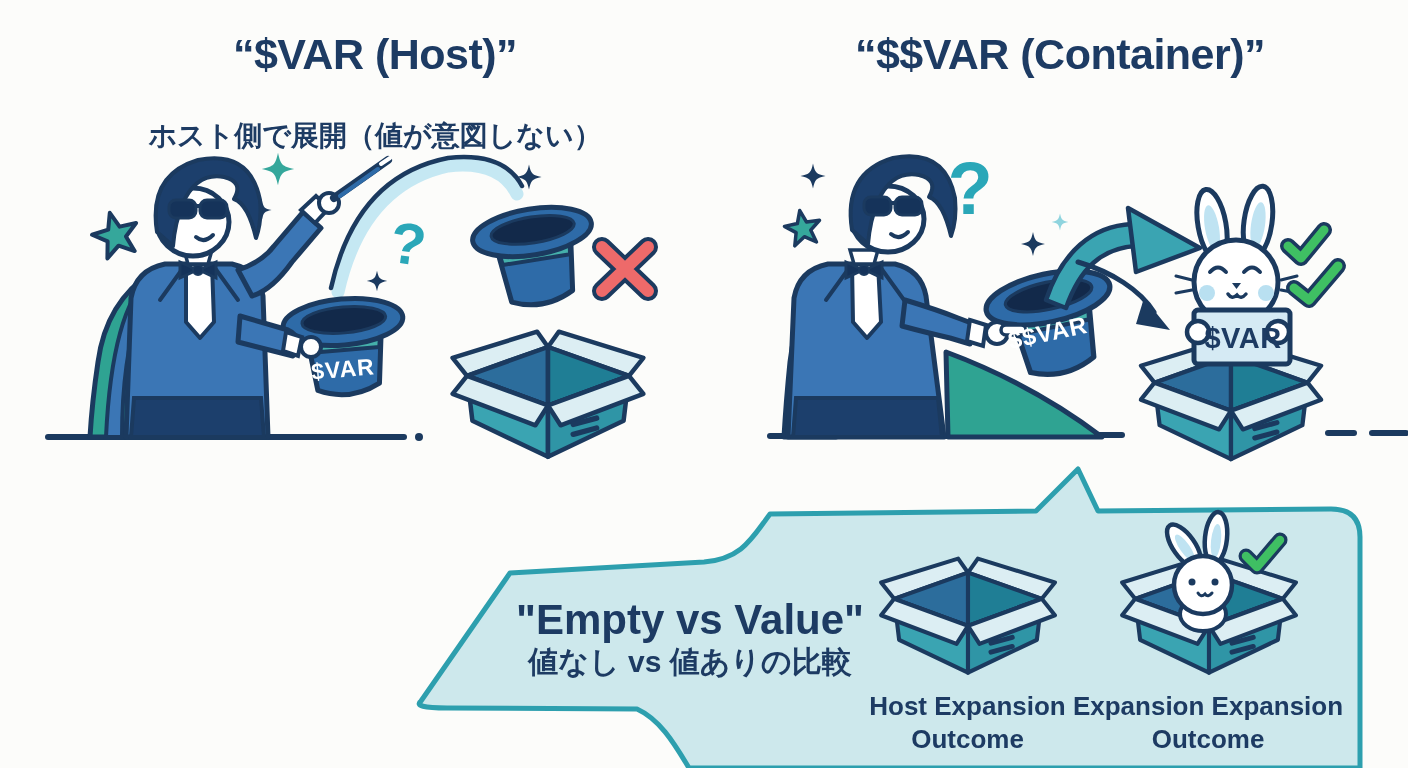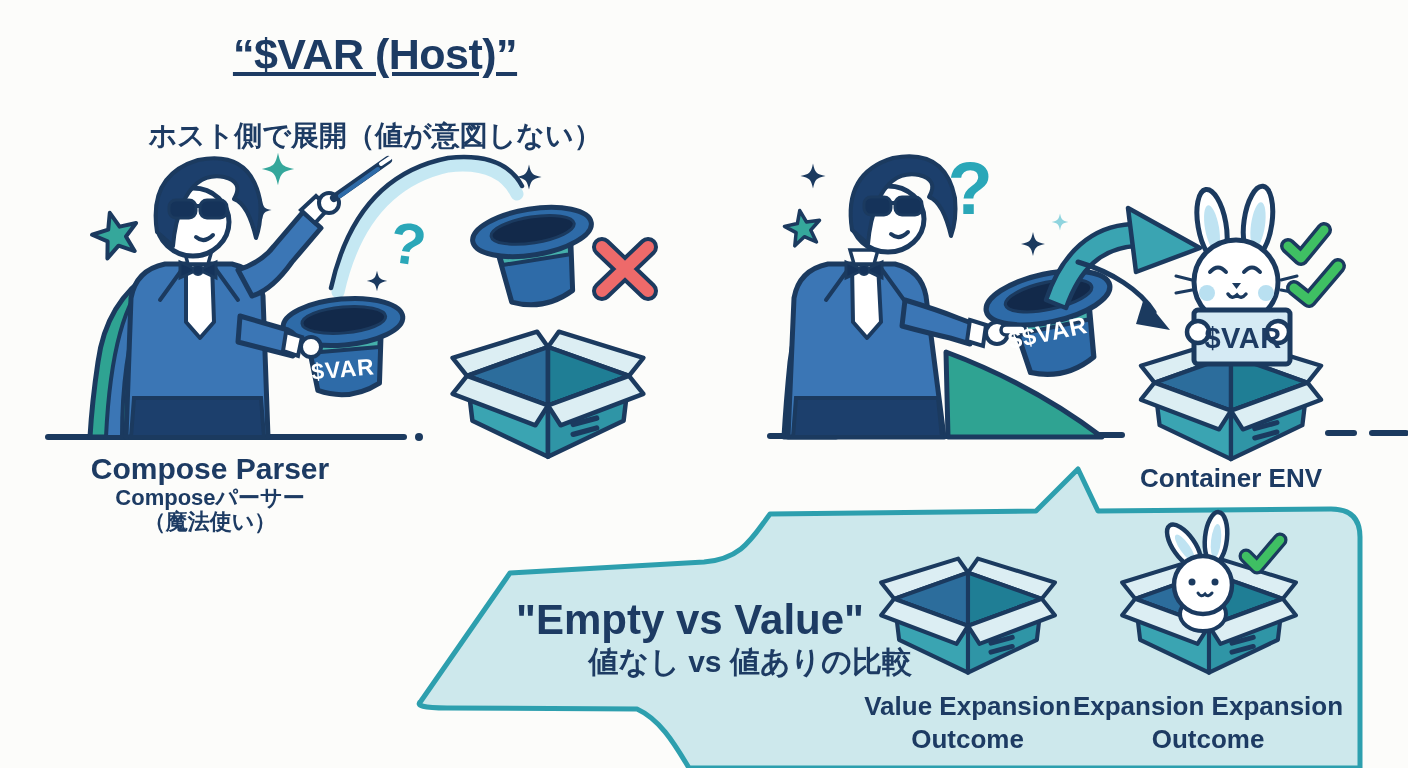--- a/index.html
+++ b/index.html
@@ -6,21 +6,21 @@
   .stage{
     position:relative;width:1408px;height:768px;overflow:hidden;
     background:#fcfcfa;
     font-family:"Liberation Sans","DejaVu Sans",sans-serif;
   }
   svg.art{position:absolute;left:0;top:0;}
   .txt{
     position:absolute;font-weight:bold;color:#1d3b63;
     text-align:center;line-height:1.12;white-space:nowrap;
   }
-  .title{font-size:43px;letter-spacing:-0.5px;text-decoration:underline;}
+  .title{font-size:43px;letter-spacing:-0.5px;}
   .subtitle{font-size:28px;margin-top:36px;}
   .cap-en{font-size:30px;}
   .cap-ja{font-size:22px;}
   .hat-label{color:#ffffff;font-size:23px;letter-spacing:1px;}
   .sign-label{font-size:29px;letter-spacing:0.5px;}
   .qmark{color:#2aa7b8;font-weight:bold;}
   .callout-title{font-size:42px;}
   .callout-sub{font-size:30px;}
   .outcome{font-size:26px;line-height:1.25;}
 </style>
@@ -239,41 +239,36 @@
 
   <g>
     <path d="M 1246 556 L 1257 567 L 1280 540" stroke="#1b3a5f" stroke-width="15" stroke-linecap="round" stroke-linejoin="round" fill="none"></path>
     <path d="M 1246 556 L 1257 567 L 1280 540" stroke="#3fbf63" stroke-width="8.5" stroke-linecap="round" stroke-linejoin="round" fill="none"></path>
   </g>
 </svg>
 
 <div class="txt title" style="left:130px;top:30px;width:490px;">“$VAR (Host)”</div>
 <div class="txt subtitle" style="left:105px;top:84px;width:540px;">ホスト側で展開（値が意図しない）</div>
 
+<div class="txt title" style="left:810px;top:30px;width:500px;">“$$VAR (Container)”</div>
 
 <div class="txt qmark" style="left:378px;top:212px;width:60px;font-size:58px;transform:rotate(8deg);">?</div>
 <div class="txt qmark" style="left:935px;top:148px;width:70px;font-size:74px;">?</div>
 
 <div class="txt hat-label" style="left:295px;top:357px;width:96px;transform:rotate(-5deg);">$VAR</div>
 <div class="txt hat-label" style="left:992px;top:320px;width:112px;font-size:24px;transform:rotate(-12deg);">$$VAR</div>
 <div class="txt sign-label" style="left:1196px;top:322px;width:94px;">$VAR</div>
 
-<div class="txt" style="left:60px;top:452px;width:300px;">
-  <div class="cap-en">Compose Parser</div>
-  <div class="cap-ja">Composeパーサー</div>
-  <div class="cap-ja">（魔法使い）</div>
-</div>
-
-<div class="txt" style="left:1101px;top:464px;width:260px;font-size:26px;">Container ENV</div>
+
 
 <div class="txt callout-title" style="left:480px;top:596px;width:420px;">"Empty vs Value"</div>
-<div class="txt callout-sub" style="left:492px;top:645px;width:420px;text-align:right;">値なし vs 値ありの比較</div>
+<div class="txt callout-sub" style="left:480px;top:645px;width:420px;">値なし vs 値ありの比較</div>
 
 <div class="txt outcome" style="left:855px;top:690px;width:225px;">
-  <div>Value Expansion</div>
+  <div>Host Expansion</div>
   <div>Outcome</div>
 </div>
 <div class="txt outcome" style="left:1072px;top:690px;width:272px;">
   <div>Expansion Expansion</div>
   <div>Outcome</div>
 </div>
 
 </div>
 
 </body></html>

